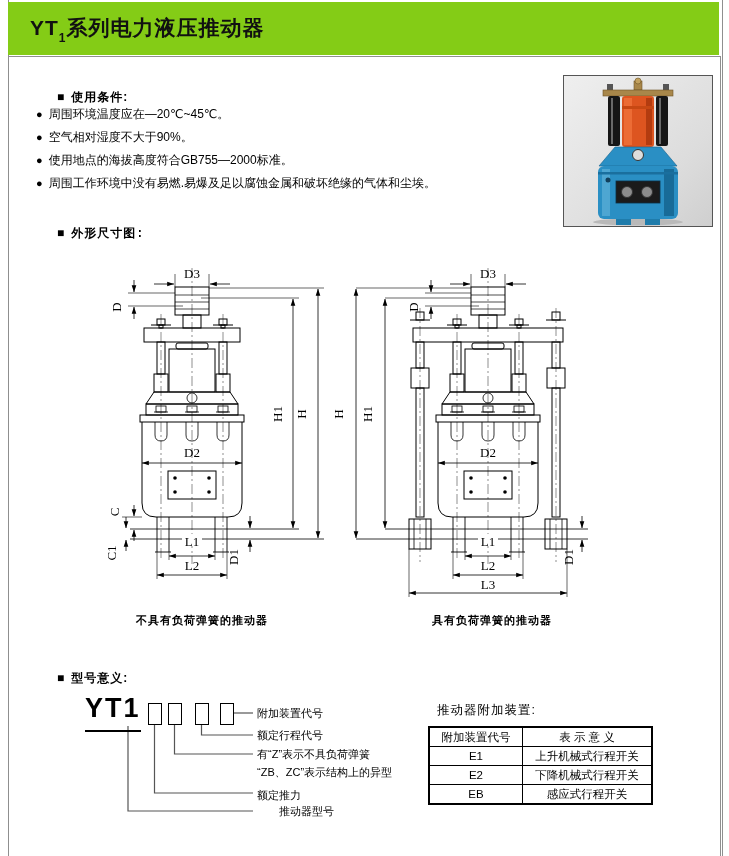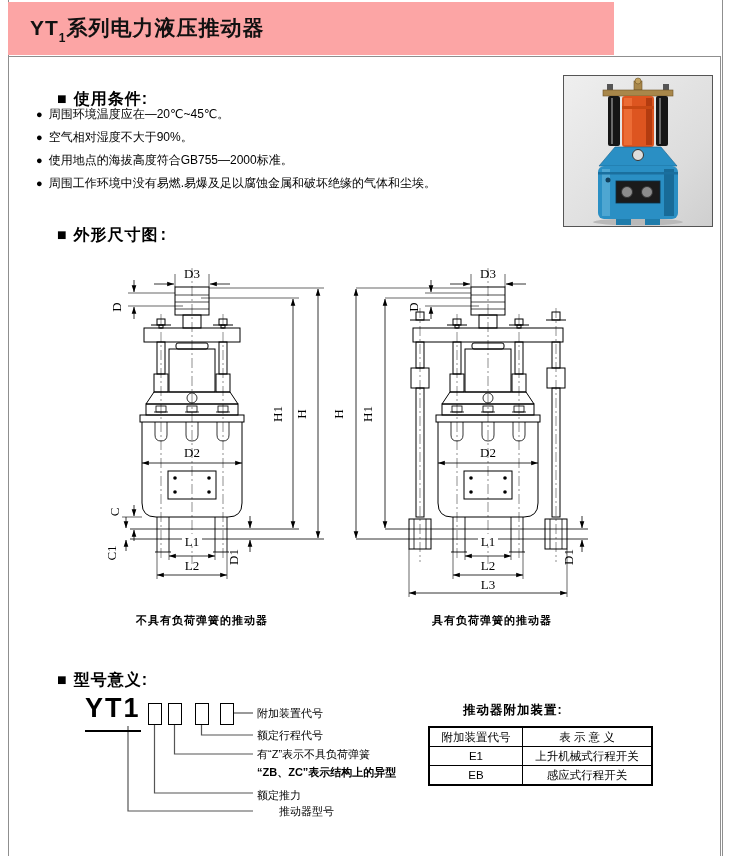--- a/index.html
+++ b/index.html
@@ -5,30 +5,30 @@
   html,body{margin:0;padding:0;}
   body{
     width:729px;height:856px;position:relative;overflow:hidden;
     background:#fff;color:#000;
     font-family:"Liberation Sans","DejaVu Sans",sans-serif;
     -webkit-font-smoothing:antialiased;
   }
   .page-border-left{position:absolute;left:8px;top:0;width:0;height:856px;border-left:1px solid #8f8f8f;}
   .page-border-right{position:absolute;left:722px;top:0;width:0;height:856px;border-left:1px solid #8f8f8f;}
   .header-bar{
-    position:absolute;left:8px;top:2px;width:606px;height:53px;
-    background:#fca5a5;display:flex;align-items:center;
+    position:absolute;left:8px;top:2px;width:711px;height:53px;
+    background:#84cc16;display:flex;align-items:center;
   }
   .header-title{font-size:21px;font-weight:600;letter-spacing:1px;padding-left:22px;color:#111;}
   .header-title sub{font-size:12px;position:relative;top:2px;}
   .content-box{
     position:absolute;left:8px;top:56px;width:713px;height:800px;
     border:1px solid #8f8f8f;border-bottom:none;box-sizing:border-box;background:#fff;
   }
-  .sec-head{position:absolute;font-size:16px;font-weight:bold;letter-spacing:1px;}
+  .sec-head{position:absolute;font-size:12px;font-weight:bold;letter-spacing:1px;}
   .sec-square{display:inline-block;margin-right:6px;}
   .bullets{position:absolute;left:36px;top:107px;width:500px;}
   .bullet-row{display:flex;align-items:flex-start;margin-bottom:9px;font-size:12px;line-height:14px;}
   .bullet-dot{font-size:11px;margin-right:6px;line-height:14px;}
   
   .photo-box{
     position:absolute;left:563px;top:75px;width:150px;height:152px;
     border:1px solid #555;box-sizing:border-box;
     background:linear-gradient(135deg,#efefef 0%,#dcdcdc 70%,#cfcfcf 100%);
   }
@@ -44,21 +44,21 @@
   .model-diagram{position:absolute;left:85px;top:695px;width:460px;height:135px;}
   .model-code{
     position:absolute;left:0;top:0;font-size:27px;font-weight:bold;letter-spacing:2px;
     line-height:1;border-bottom:2px solid #000;padding-bottom:8px;
   }
   .model-box{position:absolute;top:8px;width:12px;height:20px;border:1.5px solid #000;background:#fff;}
   .mb1{left:63px;} .mb2{left:83px;} .mb3{left:110px;} .mb4{left:135px;}
   .model-lines{position:absolute;left:0;top:0;}
   .callout{position:absolute;left:172px;font-size:11px;white-space:nowrap;line-height:12px;}
   
-  .acc-title{position:absolute;left:437px;top:702px;font-size:12.5px;font-weight:bold;letter-spacing:1px;margin-left:26px;}
+  .acc-title{position:absolute;left:437px;top:702px;font-size:12.5px;font-weight:normal;letter-spacing:1px;}
   .acc-table{
     position:absolute;left:428px;top:726px;border-collapse:collapse;
     font-size:11.5px;
   }
   .acc-table td,.acc-table th{
     border:1px solid #000;text-align:center;font-weight:normal;
     height:18px;padding:0 4px;
   }
   .acc-table{border:2px solid #000;}
   .acc-table .col-code{width:84px;}
@@ -359,34 +359,38 @@
     </g>
   </svg>
   <div class="model-code">YT1</div>
   <div class="model-box mb1"></div>
   <div class="model-box mb2"></div>
   <div class="model-box mb3"></div>
   <div class="model-box mb4"></div>
   <div class="callout" style="top:12px;">附加装置代号</div>
   <div class="callout" style="top:34px;">额定行程代号</div>
   <div class="callout" style="top:53px;">有“Z”表示不具负荷弹簧</div>
-  <div class="callout" style="top:71px;font-weight:bold;">“ZB、ZC”表示结构上的异型</div>
+  <div class="callout" style="top:71px;">“ZB、ZC”表示结构上的异型</div>
   <div class="callout" style="top:94px;">额定推力</div>
   <div class="callout" style="top:110px;margin-left:22px;">推动器型号</div>
 </div>
 
 <div class="acc-title">推动器附加装置:</div>
 <table class="acc-table">
   <tbody>
       <tr>
     <th class="col-code">附加装置代号</th>
     <th class="col-meaning">表 示 意 义</th>
   </tr>
   <tr>
     <td>E1</td>
     <td>上升机械式行程开关</td>
   </tr>
   <tr>
+    <td>E2</td>
+    <td>下降机械式行程开关</td>
+  </tr>
+  <tr>
     <td>EB</td>
     <td>感应式行程开关</td>
   </tr>
 </tbody>
   </table>
 
 </body></html>

